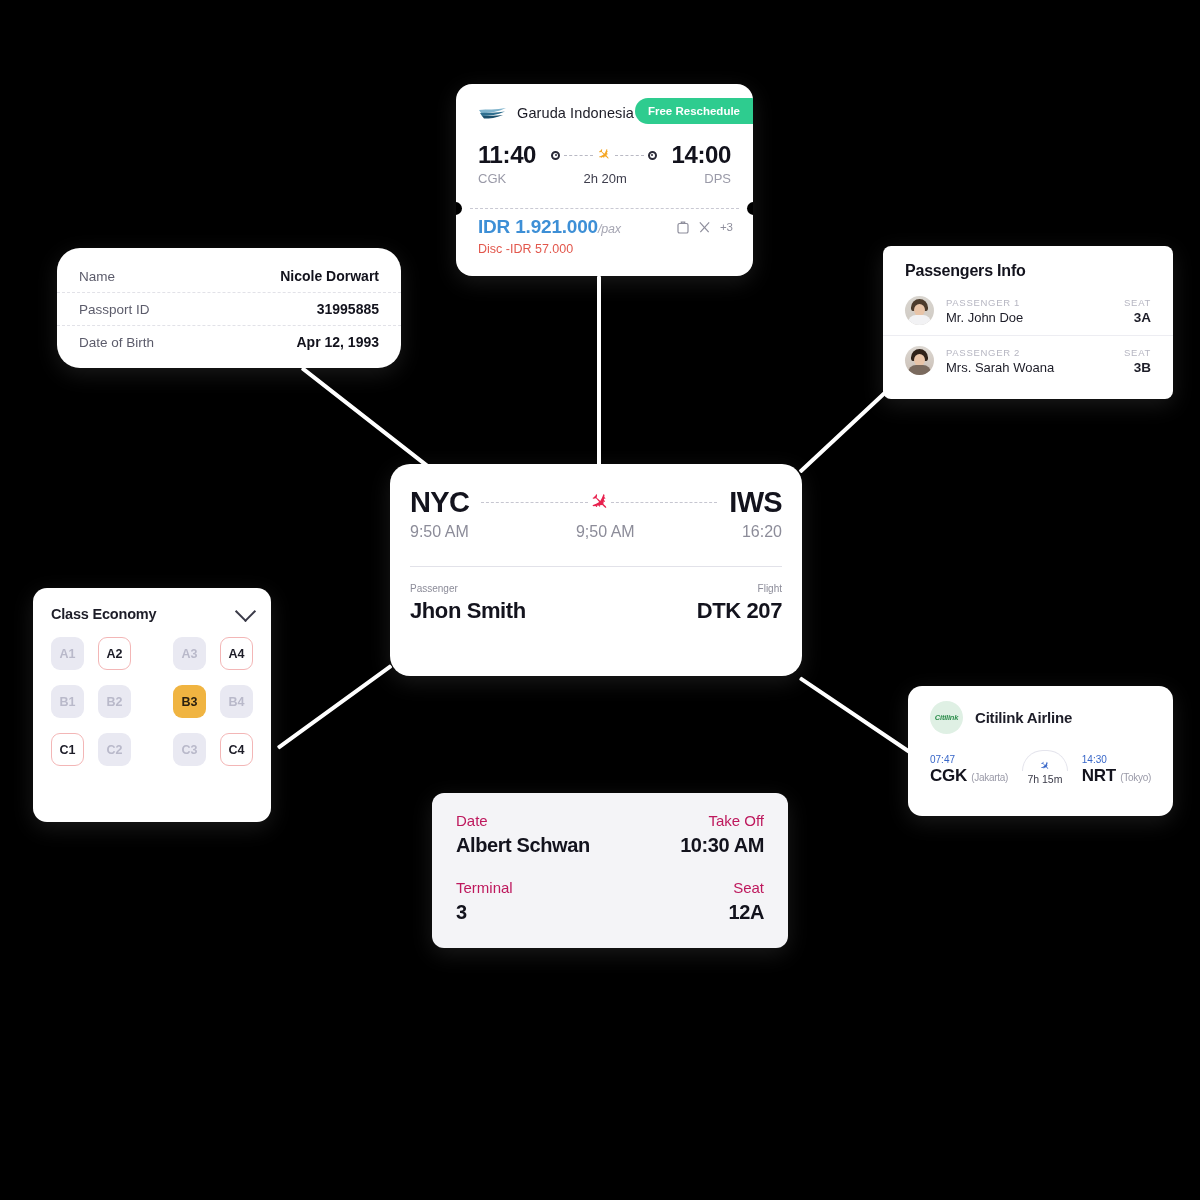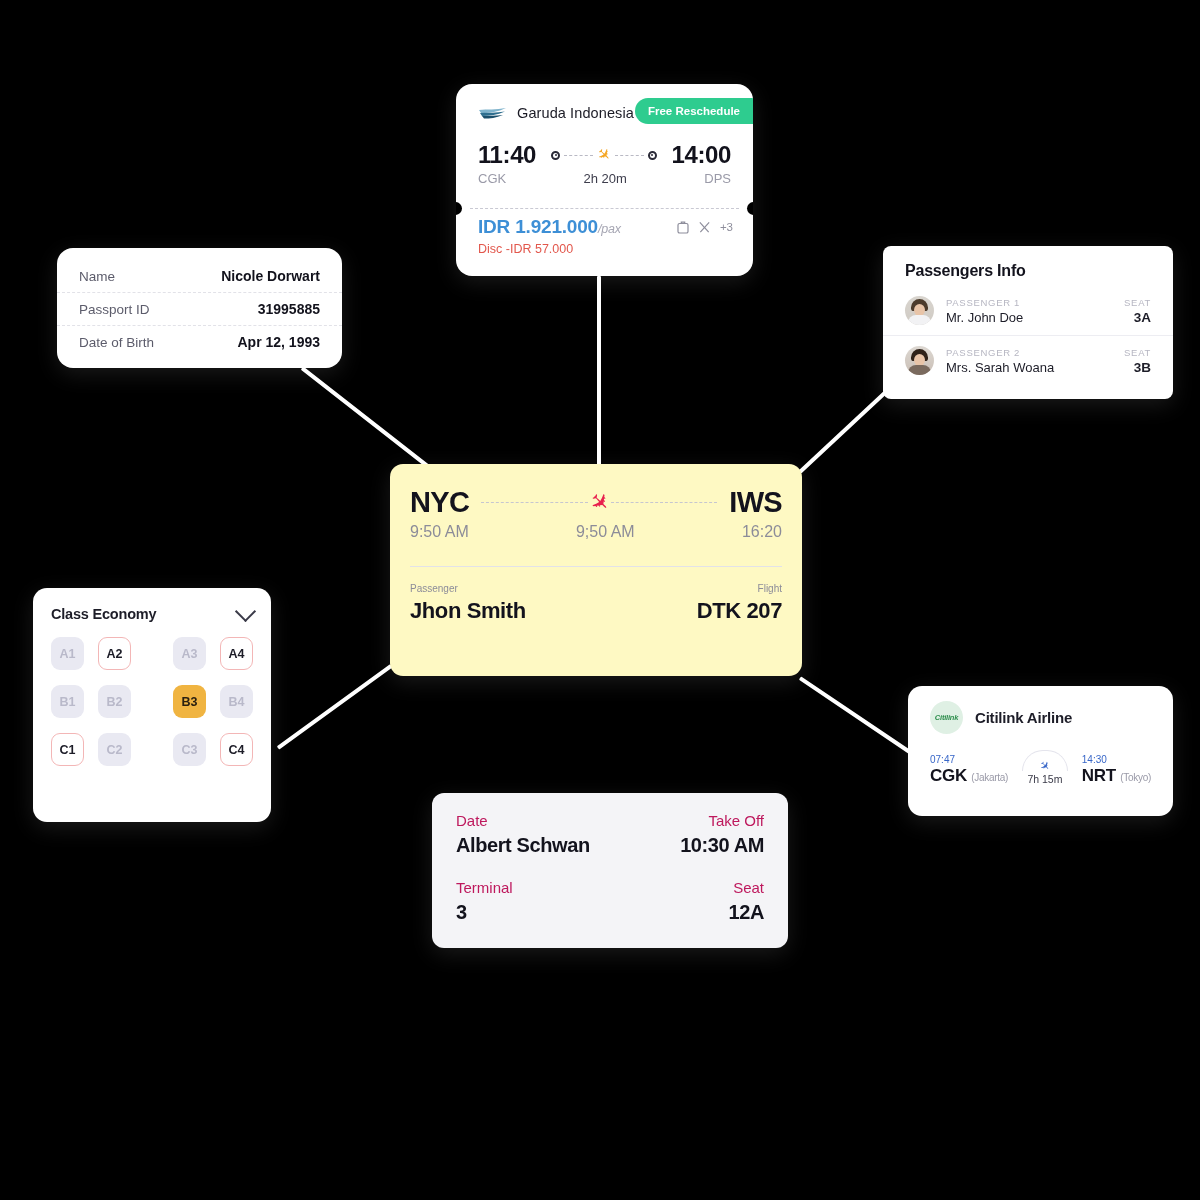--- a/index.html
+++ b/index.html
@@ -38,21 +38,21 @@
   .notch i.l{left:-7px;} .notch i.r{right:-7px;}
   .g-price{position:absolute;left:22px;right:20px;top:132px;}
   .price-row{display:flex;align-items:center;justify-content:space-between;}
   .price{font-size:19px;color:#3d8fd6;font-weight:600;letter-spacing:-.2px;}
   .price small{font-size:12.5px;color:#a6a6b3;font-weight:400;font-style:italic;}
   .amen{display:flex;align-items:center;gap:9px;color:#8d8d9b;font-size:14px;}
   .amen .pl{font-size:11.5px;}
   .disc{font-size:12.5px;color:#e2574c;margin-top:4px;}
 
   
-  #passport{left:57px;top:248px;width:285px;height:120px;border-radius:16px;padding:0;}
+  #passport{left:57px;top:248px;width:344px;height:120px;border-radius:23px;padding:0;}
   #passport .row{display:flex;justify-content:space-between;align-items:center;
                  padding:0 22px;height:32px;}
   #passport .row+.row{border-top:1.4px dashed #e2e2e8;}
   #passport .k{font-size:13.5px;color:#5c5c6b;}
   #passport .v{font-size:14px;color:#12121c;font-weight:700;}
   #passport .pad{height:12px;}
 
   
   #pax{left:883px;top:246px;width:290px;height:153px;border-radius:8px;}
   #pax .title{font-size:16px;font-weight:700;color:#12121c;padding:16px 22px 9px;letter-spacing:-.2px;}
@@ -67,21 +67,21 @@
   .av .body{position:absolute;left:3px;bottom:0;width:23px;height:10px;border-radius:8px 8px 0 0;}
   .av.a1 .body{background:#f2f2f4;} .av.a2 .body{background:#7a6a5e;}
   #pax .pinfo{flex:1;}
   #pax .plabel{font-size:9.5px;color:#b6b6c2;letter-spacing:.7px;}
   #pax .pname{font-size:13px;color:#1d1d28;margin-top:2px;}
   #pax .pseat{text-align:right;}
   #pax .slabel{font-size:9.5px;color:#b6b6c2;letter-spacing:.7px;}
   #pax .sval{font-size:13.5px;color:#1d1d28;font-weight:600;margin-top:2px;}
 
   
-  #main{left:390px;top:464px;width:412px;height:212px;border-radius:13px;background:#fef9c3;}
+  #main{left:390px;top:464px;width:412px;height:212px;border-radius:20px;background:#ffffff;}
   #main .top{padding:22px 20px 0 20px;}
   .m-route{display:flex;align-items:center;justify-content:space-between;}
   .m-code{font-size:29px;font-weight:700;color:#13131d;letter-spacing:-.7px;}
   .m-line{flex:1;display:flex;align-items:center;margin:0 12px;position:relative;}
   .m-line .d{flex:1;border-top:1.8px dashed #c6c6d0;}
   .m-plane{color:#e8214e;font-size:23px;line-height:1;margin:0 2px;transform:rotate(45deg);}
   .m-times{display:flex;justify-content:space-between;margin-top:4px;}
   .m-times span{font-size:16px;color:#8c8c99;}
   .m-times span.mid{flex:1;text-align:center;}
   #main .hr{height:1px;background:#e2e2e9;margin:25px 20px 0;}

